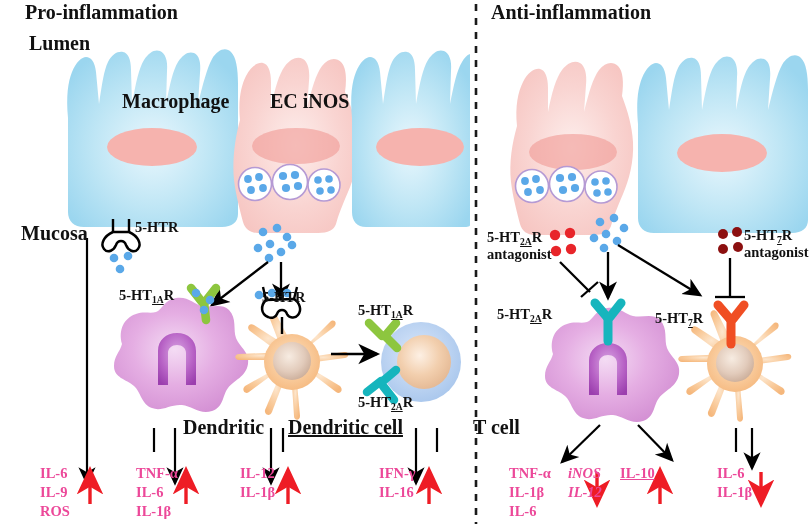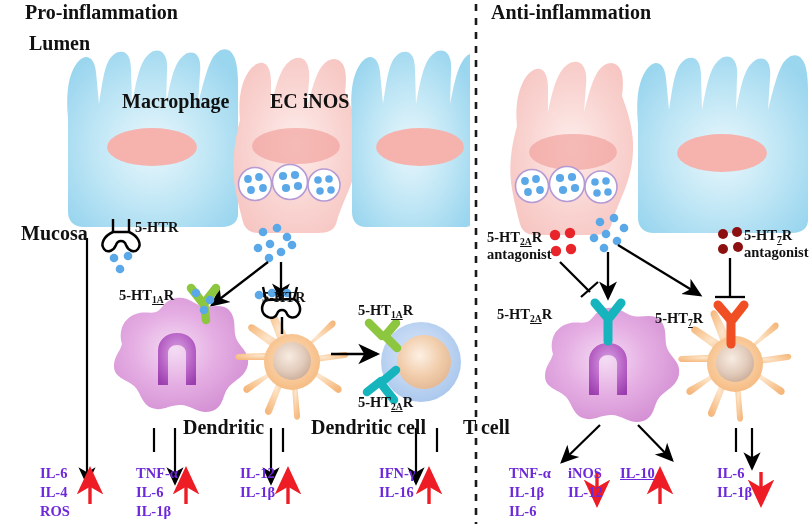--- a/index.html
+++ b/index.html
@@ -6,21 +6,21 @@
   body{width:809px;height:528px;position:relative;overflow:hidden;
        font-family:"Liberation Serif",serif;}
   #stage{position:absolute;left:0;top:0;width:809px;height:528px;}
   .lbl{position:absolute;font-family:"Liberation Serif",serif;font-weight:bold;color:#111;
        white-space:nowrap;line-height:1.06;}
   .t14{font-size:14.5px;}
   .t15{font-size:20px;margin-left:19px;}
   sub{font-size:0.66em;vertical-align:-0.28em;font-weight:bold;text-decoration:underline;}
   svg{display:block;}
   .cytostack{position:absolute;font-family:"Liberation Serif",serif;font-weight:bold;
-       font-size:14.5px;color:#6d28d9;line-height:1.30;white-space:nowrap;}
+       font-size:14.5px;color:#ec4899;line-height:1.30;white-space:nowrap;}
 </style>
 </head>
 <body>
 
 <div id="stage">
 
 <svg width="809" height="528" viewBox="0 0 809 528">
   <defs>
     <radialGradient id="gEnt" cx="50%" cy="55%" r="62%">
       <stop offset="0%" stop-color="#e9f7fd"></stop>
@@ -361,22 +361,22 @@
 </svg>
 
 <div class="lbl t15" style="left:6px;top:2px;">Pro-inflammation</div>
 <div class="lbl t15" style="left:10px;top:33px;">Lumen</div>
 <div class="lbl t15" style="left:2px;top:223px;text-align:right;">Mucosa</div>
 <div class="lbl t15" style="left:472px;top:2px;">Anti-inflammation</div>
 
 <div class="lbl t15" style="left:103px;top:91px;">Macrophage</div>
 <div class="lbl t15" style="left:251px;top:91px;">EC iNOS</div>
 <div class="lbl t15" style="left:164px;top:417px;">Dendritic</div>
-<div class="lbl t15" style="left:292px;top:417px;">Dendritic cell</div>
-<div class="lbl t15" style="left:444px;top:417px;">T cell</div>
+<div class="lbl t15" style="left:269px;top:417px;text-decoration:underline;">Dendritic cell</div>
+<div class="lbl t15" style="left:454px;top:417px;">T cell</div>
 
 <div class="lbl t14" style="left:135px;top:220px;">5-HTR</div>
 
 <div class="lbl t14" style="left:119px;top:288px;">
   <span>5-HT</span><sub>1A</sub><span>R</span>
 </div>
 
 <div class="lbl t14" style="left:262px;top:290px;">5-HTR</div>
 
 <div class="lbl t14" style="left:358px;top:303px;">
@@ -400,21 +400,21 @@
 <div class="lbl t14" style="left:497px;top:307px;">
   <span>5-HT</span><sub>2A</sub><span>R</span>
 </div>
 
 <div class="lbl t14" style="left:655px;top:311px;">
   <span>5-HT</span><sub>7</sub><span>R</span>
 </div>
 
 <div class="cytostack" style="left:40px;top:464px;">
   <div>IL-6</div>
-  <div>IL-4</div>
+  <div>IL-9</div>
   <div>ROS</div>
 </div>
 
 <div class="cytostack" style="left:136px;top:464px;">
   <div>TNF-α</div>
   <div>IL-6</div>
   <div>IL-1β</div>
 </div>
 
 <div class="cytostack" style="left:240px;top:464px;">
@@ -426,21 +426,21 @@
   <div>IFN-γ</div>
   <div>IL-16</div>
 </div>
 
 <div class="cytostack" style="left:509px;top:464px;">
   <div>TNF-α</div>
   <div>IL-1β</div>
   <div>IL-6</div>
 </div>
 
-<div class="cytostack" style="left:568px;top:464px;">
+<div class="cytostack" style="left:568px;top:464px;font-style:italic;">
   <div>iNOS</div>
   <div>IL-12</div>
 </div>
 
 <div class="cytostack" style="left:620px;top:464px;text-decoration:underline;">
   <div>IL-10</div>
 </div>
 
 <div class="cytostack" style="left:717px;top:464px;">
   <div>IL-6</div>

